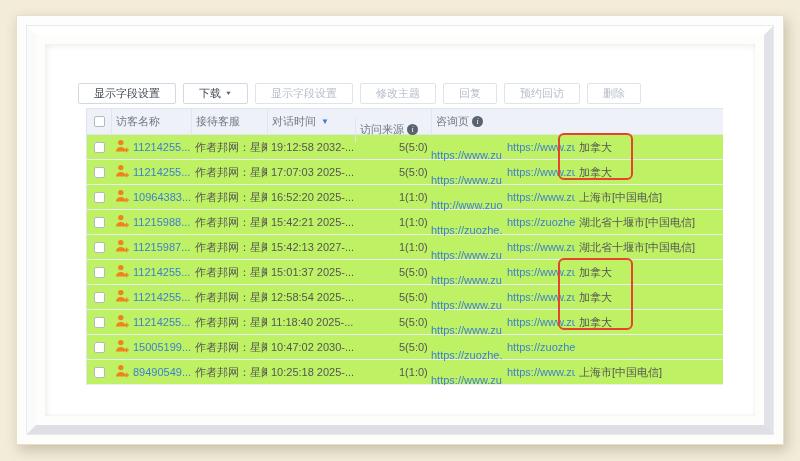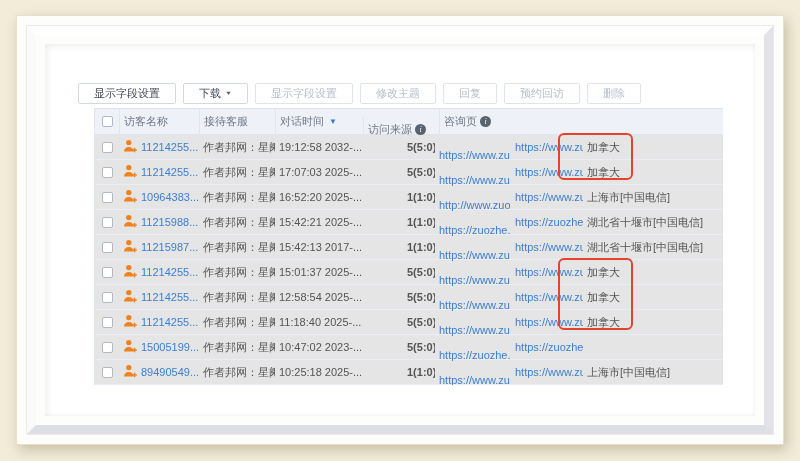--- a/index.html
+++ b/index.html
@@ -35,37 +35,37 @@
   .toolbar { position:absolute; left:0; top:1px; display:flex; gap:7px; height:21px; }
   .tbtn {
     height:21px; padding:0 15px; background:#fff;
     border:1px solid #d3d9e3; border-radius:2px;
     font-size:11px; color:#454c57; display:flex; align-items:center; gap:4px;
     cursor:pointer; white-space:nowrap;
   }
   .tbtn.disabled { color:#b7bec9; border-color:#dfe3ea; }
   .tbtn .caret { font-size:7px; color:#5a6270; transform:scaleY(.8); }
   
-  .tbl { position:absolute; left:16px; top:26px; width:645px; border:1px solid #dfe5ee; }
-  .trow { display:flex; align-items:center; height:25px; background:#e5e5e5; border-bottom:1px solid #e9eef5; }
+  .tbl { position:absolute; left:8px; top:26px; width:645px; border:1px solid #dfe5ee; }
+  .trow { display:flex; align-items:center; height:25px; background:#bef264; border-bottom:1px solid #e9eef5; }
   .thead { background:#eef1f7; height:26px; border-bottom:1px solid #dfe5ee; color:#6e7886; }
   .thead .cell { border-left:1px solid #e0e5ee; height:100%; display:flex; align-items:center; }
   .thead .cell:first-child { border-left:none; }
   .cell { padding:0 4px; overflow:hidden; white-space:nowrap; display:flex; align-items:center; gap:3px; }
   .c0 { width:24px; justify-content:center; }
   .c1 { width:80px; }
   .c2 { width:76px; }
   .c3 { width:88px; }
   .c4 { width:72px; justify-content:flex-start; }
   .c3h { width:88px; }
   .c4h { width:72px; }
   .c5 { width:76px;margin-top:16px; }
   .c6 { width:72px; }
   .c7 { flex:1; }
-  .cnt { padding-left:44px;font-weight:bold; }
+  .cnt { padding-left:44px; }
   .chk {
     width:11px; height:11px; background:#fff;
     border:1px solid #b2b9c6; border-radius:2px; display:inline-block; cursor:pointer;
   }
   .link { color:#3d7fd0; cursor:pointer; }
   .sort { font-size:8px; color:#3a7bd5; margin-left:2px; }
   .info {
     width:11px; height:11px; border-radius:50%; background:#59626f; color:#fff;
     font-size:8px; line-height:11px; text-align:center; display:inline-block;
     font-family:"Liberation Serif", serif; font-style:italic;
@@ -201,21 +201,21 @@
           </div>
           <div class="cell c1">
             <span><svg viewBox="0 0 15 14" class="picon">
                 <circle cx="5.8" cy="3.6" r="2.7" fill="#f0821e"></circle>
                 <path d="M1 12.6c0-3 2.2-4.6 4.8-4.6s4.8 1.6 4.8 4.6z" fill="#f0821e"></path>
                 <path d="M11.6 8.8v4.4M9.4 11h4.4" stroke="#f0821e" stroke-width="1.5"></path>
               </svg></span>
             <span class="link">11215987...</span>
           </div>
           <div class="cell c2">作者邦网：星阑</div>
-          <div class="cell c3">15:42:13 2017-...</div>
+          <div class="cell c3">15:42:13 2027-...</div>
           <div class="cell c4 cnt">1(1:0)</div>
           <div class="cell c5 link">https://www.zu...</div>
           <div class="cell c6 link">https://www.zu...</div>
           <div class="cell c7">湖北省十堰市[中国电信]</div>
         </div>
         <div class="trow">
           <div class="cell c0">
             <span class="chk"></span>
           </div>
           <div class="cell c1">
@@ -277,21 +277,21 @@
           </div>
           <div class="cell c1">
             <span><svg viewBox="0 0 15 14" class="picon">
                 <circle cx="5.8" cy="3.6" r="2.7" fill="#f0821e"></circle>
                 <path d="M1 12.6c0-3 2.2-4.6 4.8-4.6s4.8 1.6 4.8 4.6z" fill="#f0821e"></path>
                 <path d="M11.6 8.8v4.4M9.4 11h4.4" stroke="#f0821e" stroke-width="1.5"></path>
               </svg></span>
             <span class="link">15005199...</span>
           </div>
           <div class="cell c2">作者邦网：星阑</div>
-          <div class="cell c3">10:47:02 2023-...</div>
+          <div class="cell c3">10:47:02 2030-...</div>
           <div class="cell c4 cnt">5(5:0)</div>
           <div class="cell c5 link">https://zuozhe...</div>
           <div class="cell c6 link">https://zuozhe...</div>
         </div>
         <div class="trow">
           <div class="cell c0">
             <span class="chk"></span>
           </div>
           <div class="cell c1">
             <span><svg viewBox="0 0 15 14" class="picon">

